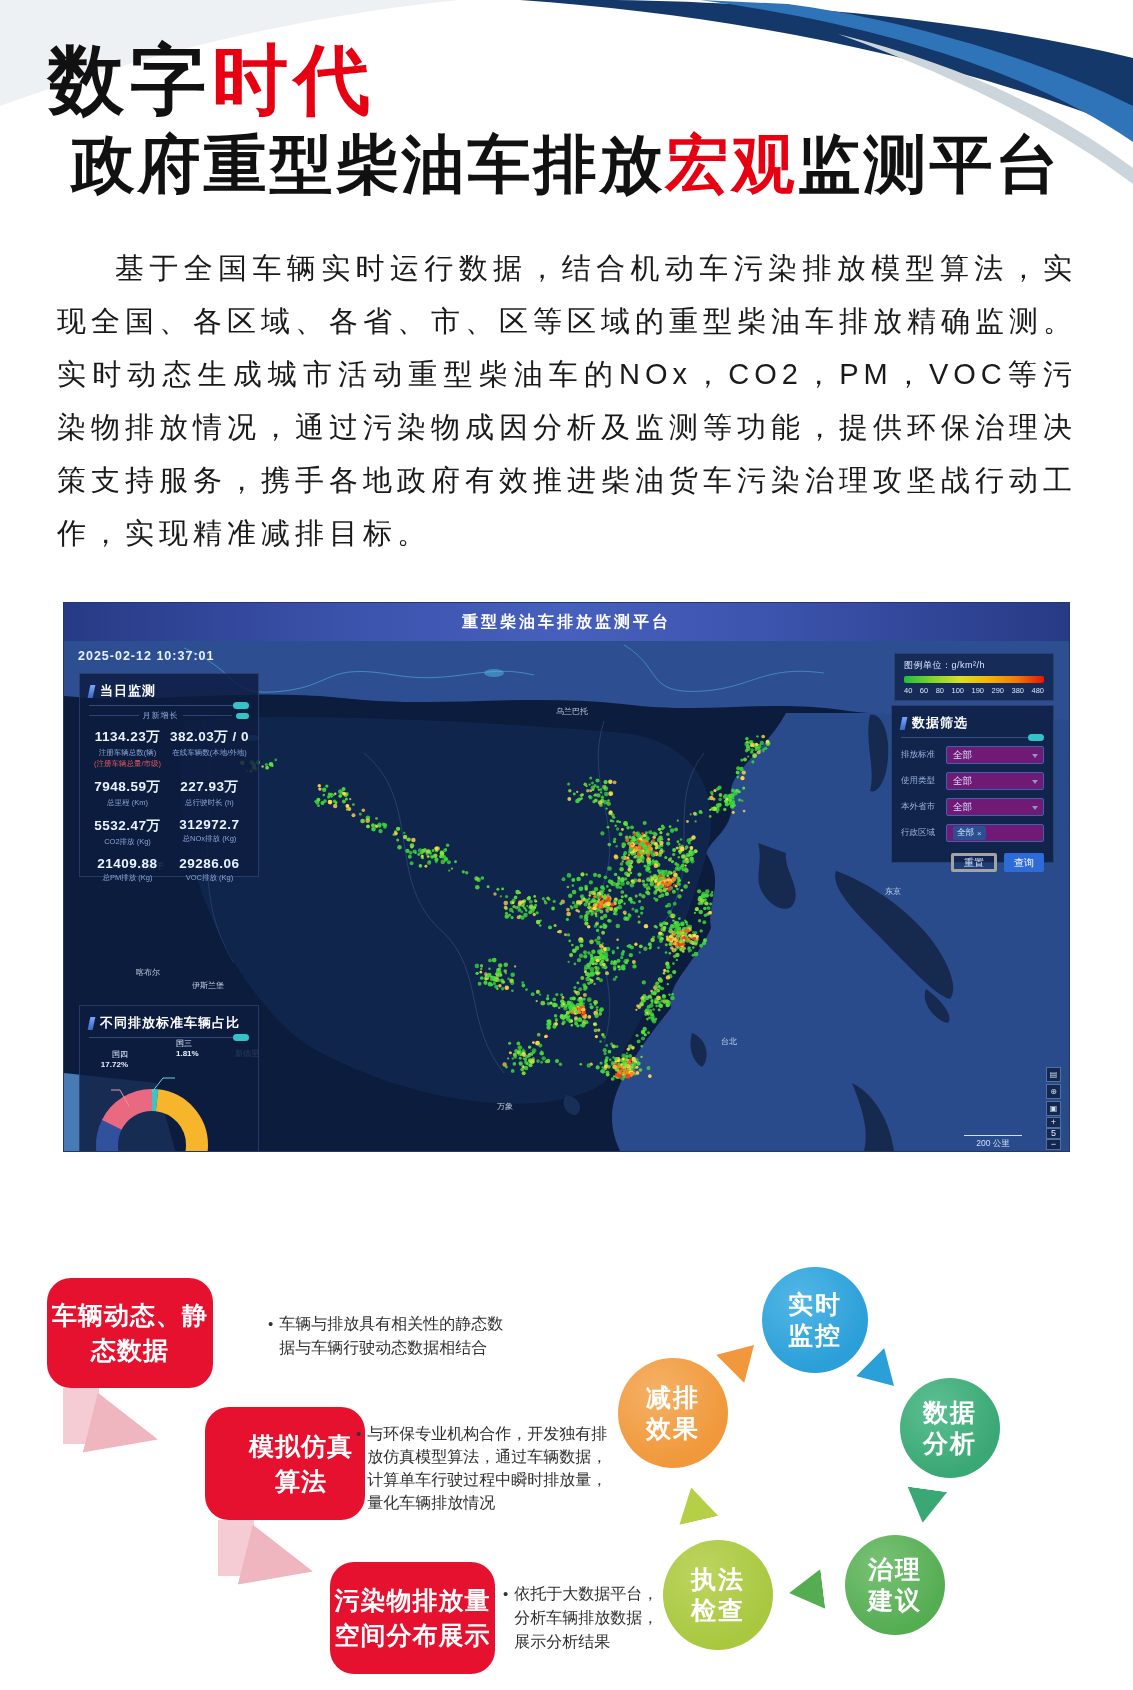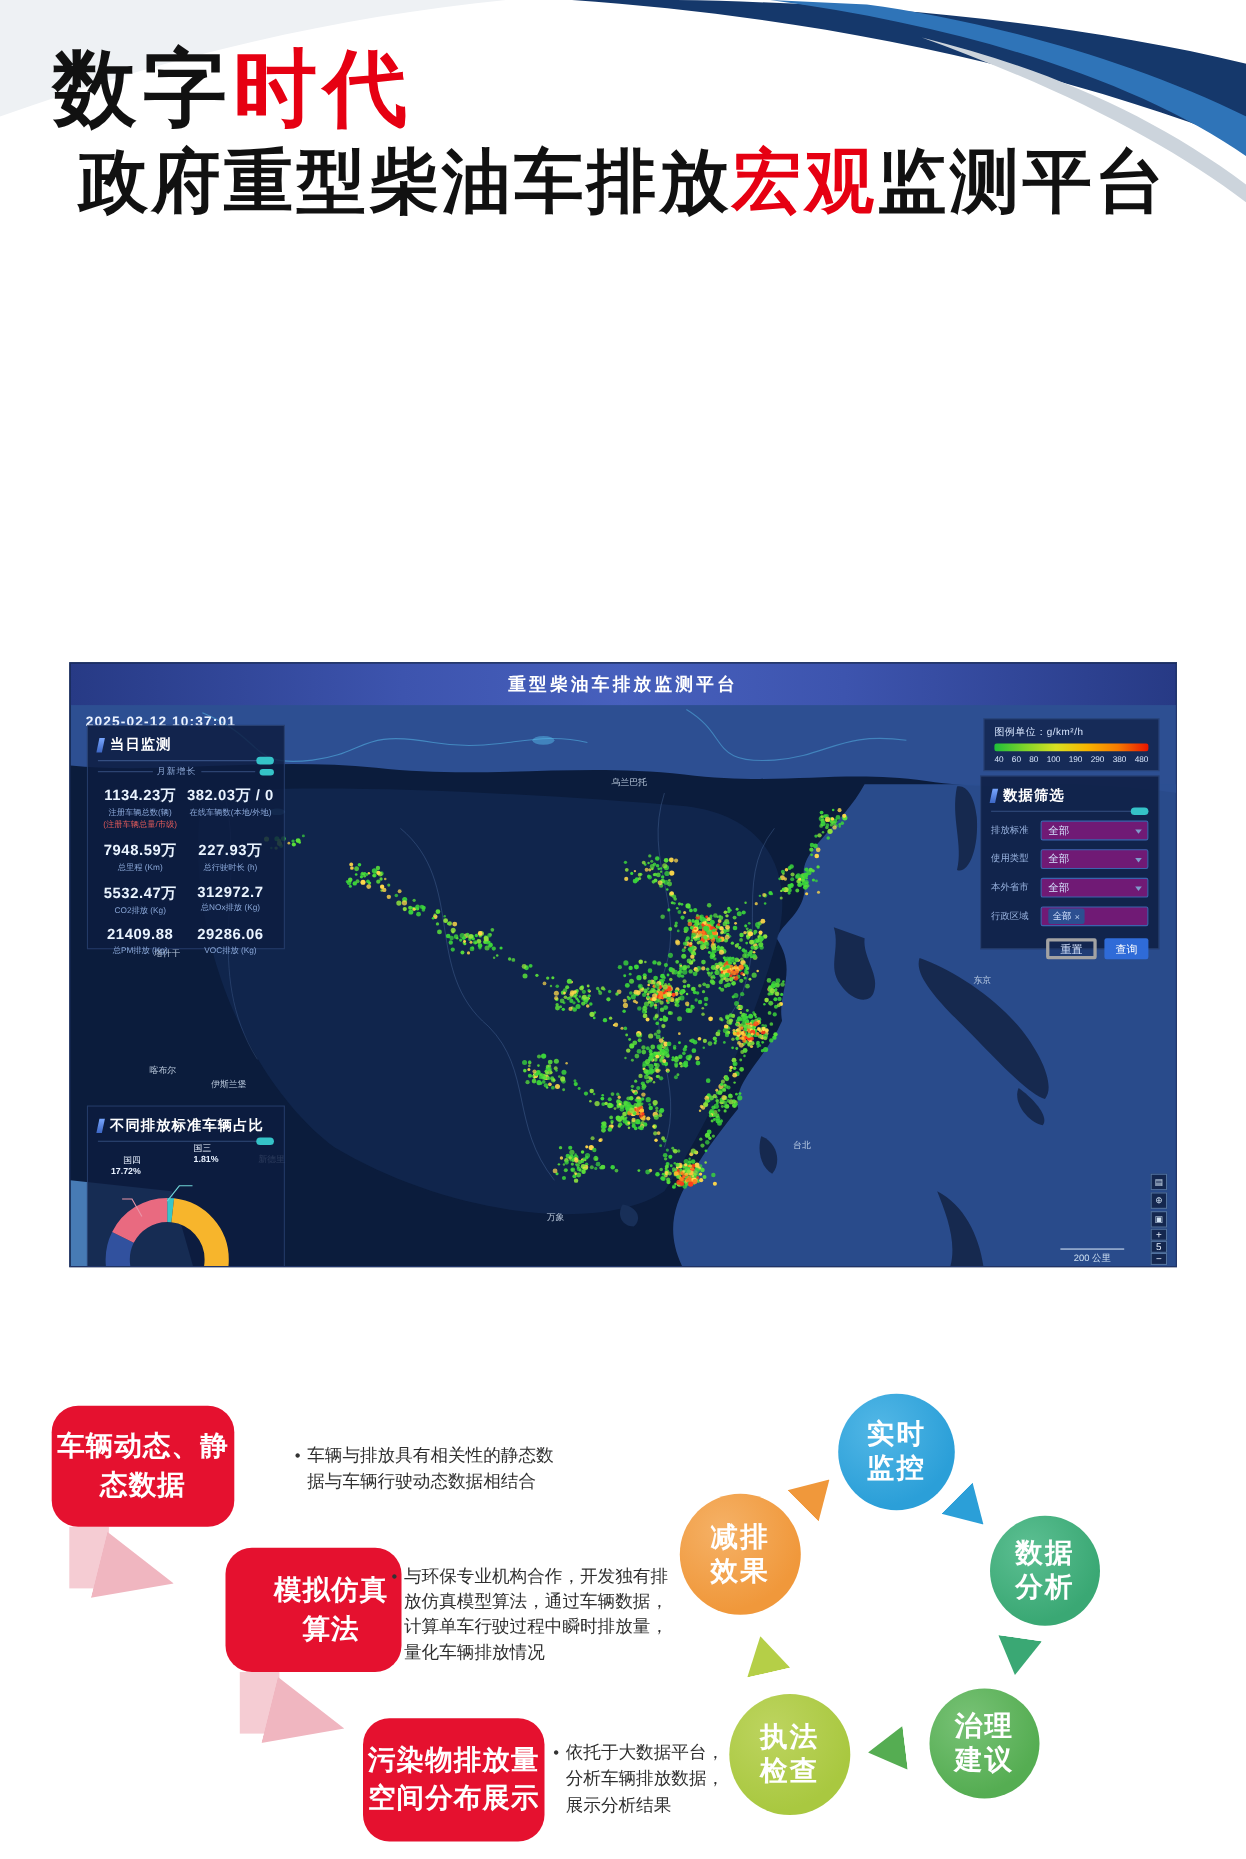--- a/index.html
+++ b/index.html
@@ -20,21 +20,21 @@
   .citylabel { position:absolute; color:#d6e4f5; font-size:8px; opacity:.85; z-index:2; white-space:nowrap; }
   .timestamp { position:absolute; left:14px; top:46px; color:#eaf2ff; font-size:12.5px; font-weight:bold; letter-spacing:1px; z-index:5; }
 
   .panel { position:absolute; background:rgba(13,29,64,.84); border:1px solid rgba(96,136,210,.28); z-index:5; padding:8px 9px; }
   .ptitle { display:flex; align-items:center; gap:6px; }
   .ptitle .bar { width:5px; height:13px; background:linear-gradient(180deg,#79a7ff,#3c66c4); transform:skewX(-12deg); }
   .ptitle .txt { color:#fff; font-size:13px; font-weight:bold; letter-spacing:1px; }
   .psep { margin-top:5px; border-top:1px solid rgba(120,160,230,.35); position:relative; }
   .psep .widget { position:absolute; right:0; top:-4px; width:16px; height:7px; background:#35c3c8; border-radius:4px; }
 
-  .today { left:15px; top:56px; width:180px; height:204px; }
+  .today { left:15px; top:70px; width:180px; height:204px; }
   .subhead { display:flex; align-items:center; gap:4px; margin-top:4px; }
   .subhead .ln { flex:1; border-top:1px solid rgba(120,160,230,.3); }
   .subhead .st { color:#92aedd; font-size:8px; letter-spacing:1px; }
   .subhead .tg { width:13px; height:6px; background:#35c3c8; border-radius:3px; }
   .stats { display:grid; grid-template-columns:1fr 1fr; column-gap:4px; row-gap:9px; margin-top:7px; }
   .stat { text-align:center; }
   .sv { color:#eaf4ff; font-size:13.5px; font-weight:bold; letter-spacing:.5px; white-space:nowrap; }
   .sl { color:#89a6d6; font-size:7.5px; margin-top:2px; white-space:nowrap; }
   .sr { color:#e05a5a; font-size:7.5px; margin-top:1px; white-space:nowrap; }
 
@@ -85,20 +85,21 @@
   <svg class="deco" width="1133" height="240">
     <path d="M0,0 L460,0 C300,16 150,52 0,106 Z" fill="#eef1f4"></path>
     <path d="M520,0 C720,14 930,52 1133,130 L1133,58 C960,16 760,2 615,0 Z" fill="#15386b"></path>
     <path d="M700,0 C880,24 1035,74 1133,142 L1133,106 C1020,50 880,16 788,4 Z" fill="#2f74b8"></path>
     <path d="M1133,168 C1048,104 950,62 838,34 C965,80 1062,130 1133,184 Z" fill="#ccd4dc"></path>
   </svg>
 
   <div class="title1"><span>数字</span><span class="red">时代</span></div>
   <div class="title2"><span>政府重型柴油车排放</span><span class="red">宏观</span><span>监测平台</span></div>
 
+  <div class="para">基于全国车辆实时运行数据，结合机动车污染排放模型算法，实现全国、各区域、各省、市、区等区域的重型柴油车排放精确监测。实时动态生成城市活动重型柴油车的NOx，CO2，PM，VOC等污染物排放情况，通过污染物成因分析及监测等功能，提供环保治理决策支持服务，携手各地政府有效推进柴油货车污染治理攻坚战行动工作，实现精准减排目标。</div>
 
   <div class="dash">
     <svg class="mapsvg" width="1007" height="550" viewBox="0 0 1007 550">
       <rect x="0" y="0" width="1007" height="550" fill="#0b1c3c"></rect>
 
       <path d="M0,38 L1007,38 L1007,118 C900,102 848,118 778,107 C700,96 648,112 558,101 C458,90 378,106 278,95 C178,85 80,101 0,93 Z" fill="#2d4f92"></path>
 
       <path d="M1007,110 L722,110 C700,150 662,170 667,195 C672,225 647,235 642,250 C662,280 642,300 647,325 C632,360 602,380 607,405 C587,430 572,450 562,470 C547,495 542,520 557,550 L1007,550 Z" fill="#2d4f92" opacity="0.92"></path>
 
       <path d="M120,118 C220,108 420,118 560,130 C640,140 660,200 640,260 C620,330 580,420 540,480 C480,520 340,500 240,440 C160,380 100,240 120,118 Z" fill="#122a52" opacity="0.7"></path>

